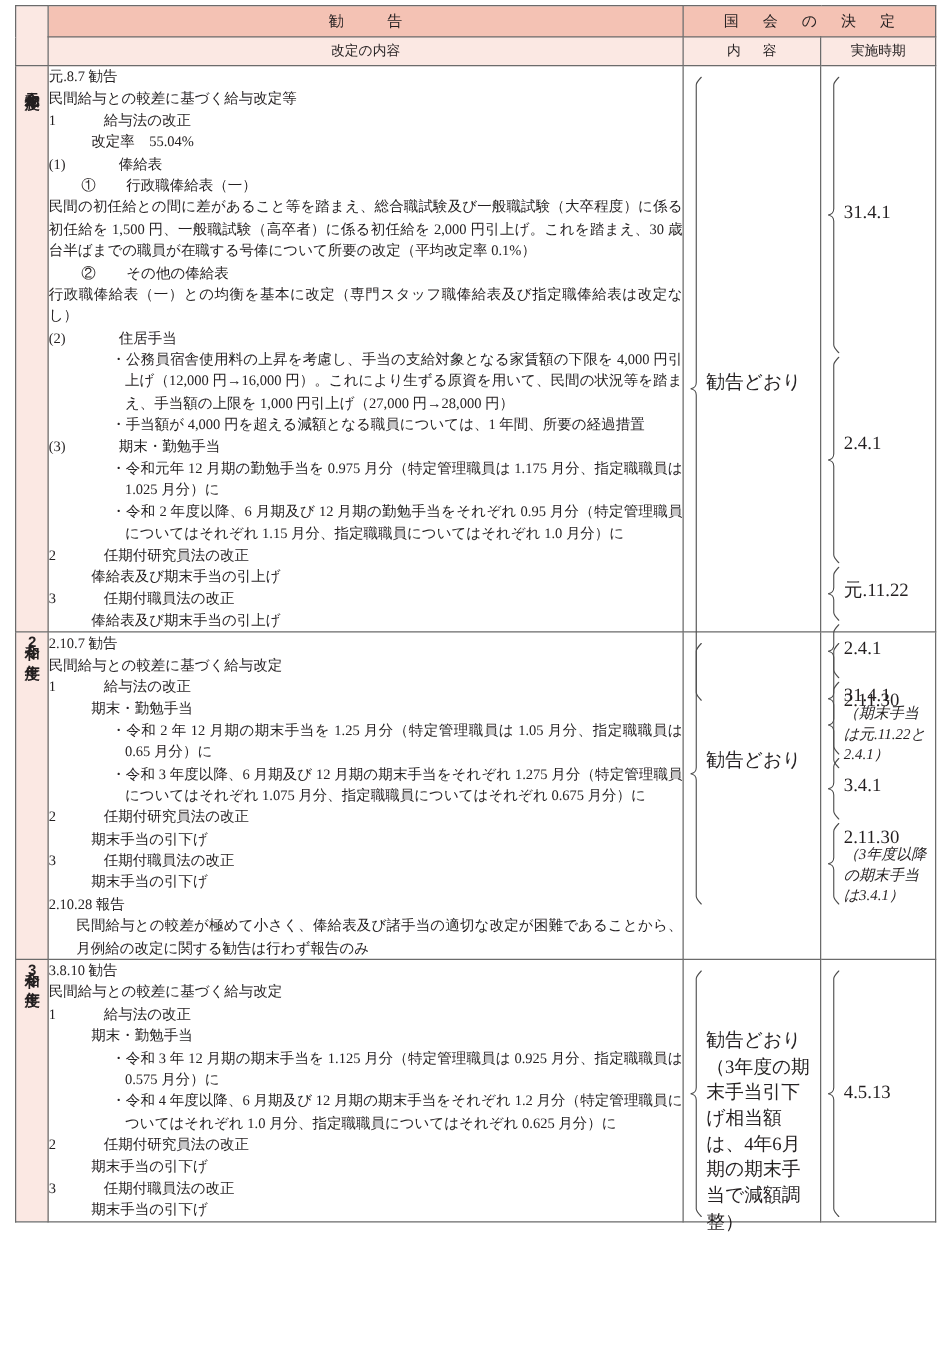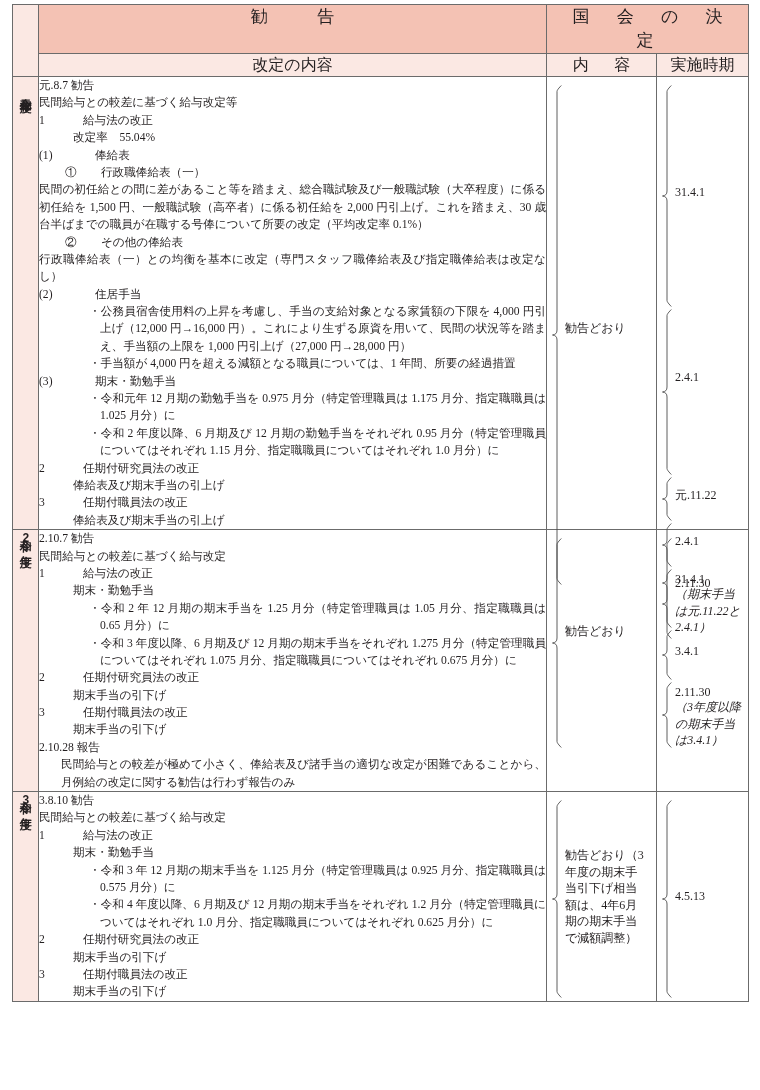--- a/index.html
+++ b/index.html
@@ -32,31 +32,31 @@
     padding: 0;
     vertical-align: top;
     font-weight: normal;
   }
   
   .hdr-top {
     background: #f4c2b4;
     text-align: center;
     height: 24px;
     line-height: 24px;
-    font-size: 17px;
+    font-size: 12px;
     letter-spacing: 0.30em;
     text-indent: 0.30em;
     vertical-align: middle;
   }
   .hdr-sub {
     background: #fbe8e3;
     text-align: center;
     height: 22px;
     line-height: 22px;
-    font-size: 16px;
+    font-size: 11px;
     vertical-align: middle;
   }
   .hdr-sub.sp { letter-spacing: 0.30em; text-indent: 0.30em; }
   .yearhead {
     background: #fbe8e3;
     border-bottom: 0.8px solid #6b6b6b;
   }
   
   .yearcell {
     background: #fbe8e3;
@@ -114,21 +114,21 @@
     width: 100%;
     height: 100%;
   }
   .brace {
     position: absolute;
     display: block;
   }
   .brace svg { display: block; }
   .bracelabel {
     position: absolute;
-    font-size: 12px;
+    font-size: 15px;
     line-height: 1.35;
     color: #231f20;
     white-space: nowrap;
   }
   .bracelabel.small {
     font-size: 12px;
     line-height: 1.30;
     font-style: italic;
   }
   .bracelabel.wrapped {

